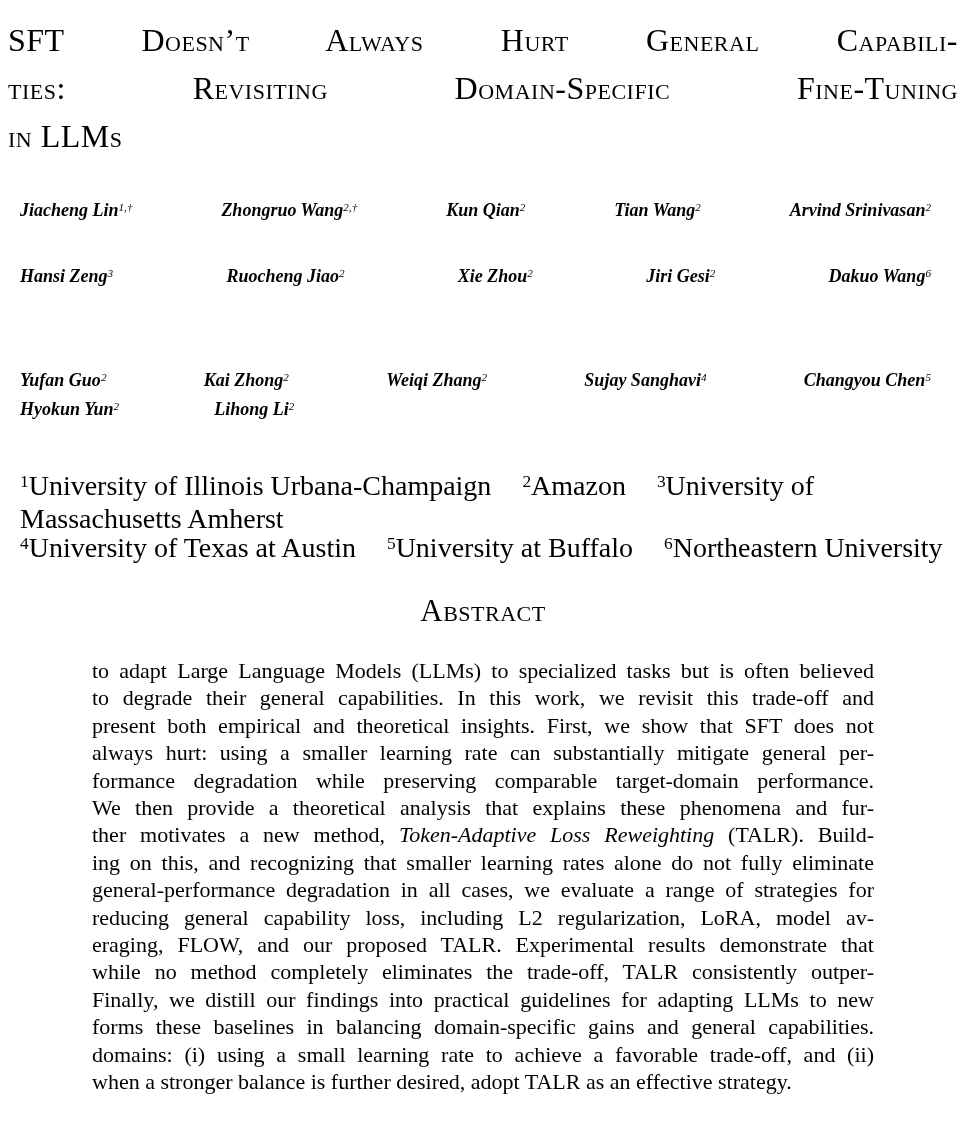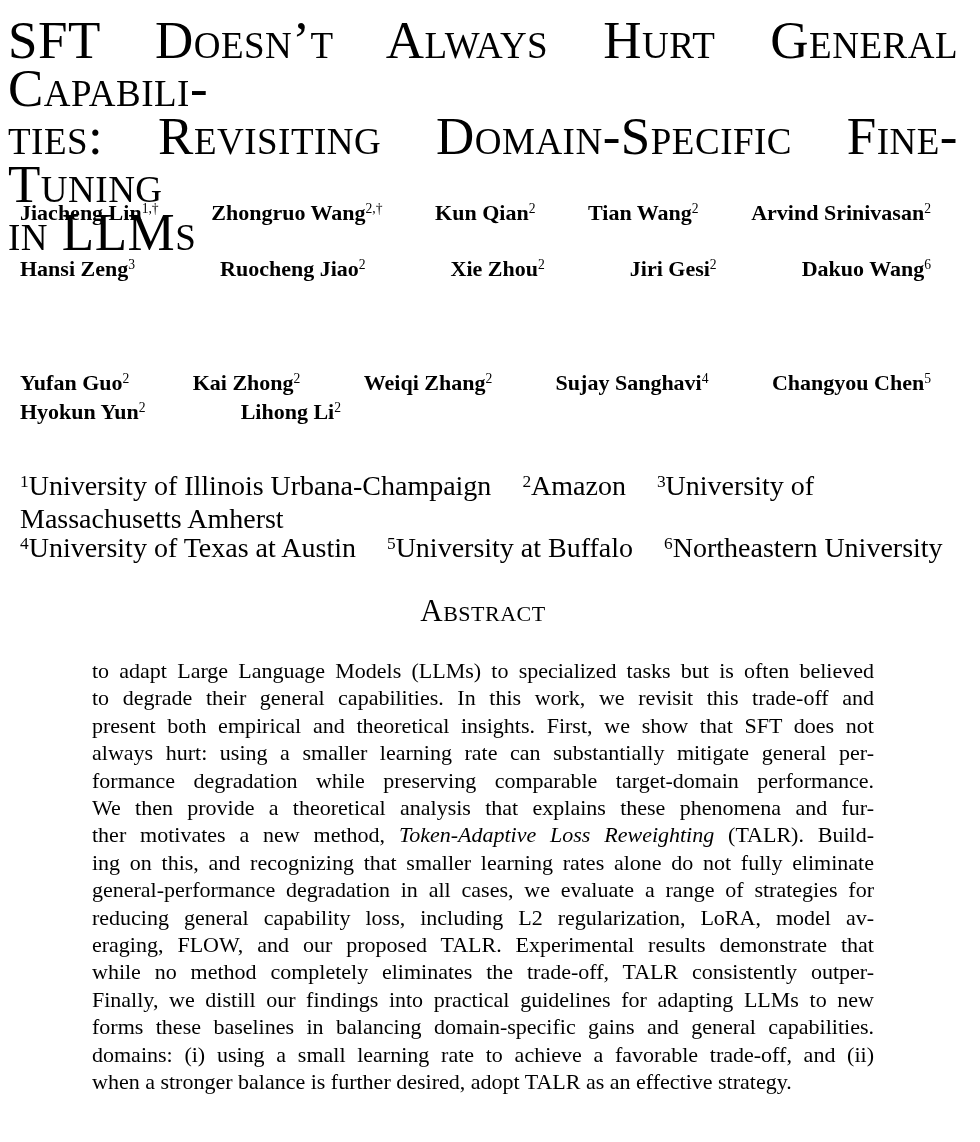--- a/index.html
+++ b/index.html
@@ -12,42 +12,43 @@
     font-family: "Liberation Serif", "DejaVu Serif", serif;
     overflow: hidden;
   }
 
   
   .title {
     position: absolute;
     left: 8px;
     top: 16px;
     width: 950px;
-    font-size: 53px;
+    font-size: 32px;
     line-height: 48px;
     font-variant: small-caps;
     letter-spacing: 0.5px;
     font-weight: normal;
   }
   .title-line { text-align: justify; }
   .jboth { text-align-last: justify; }
 
   
   .author-row {
     position: absolute;
     left: 20px;
     width: 911px;
     display: flex;
     justify-content: space-between;
-    font-size: 22px;
+    font-size: 18px;
     font-weight: bold;
     white-space: nowrap;
+    font-style: italic;
   }
   .r1 { top: 200px; }
-  .r2 { top: 256px; }
+  .r2 { top: 266px; }
   .r3 { top: 333px; margin-top: 37px; }
   .r4 { top: 399px; justify-content: flex-start; }
   .gap { margin-left: 95px; }
   .sup {
     font-size: 62%;
     position: relative;
     top: -0.48em;
     font-weight: normal;
   }
 

